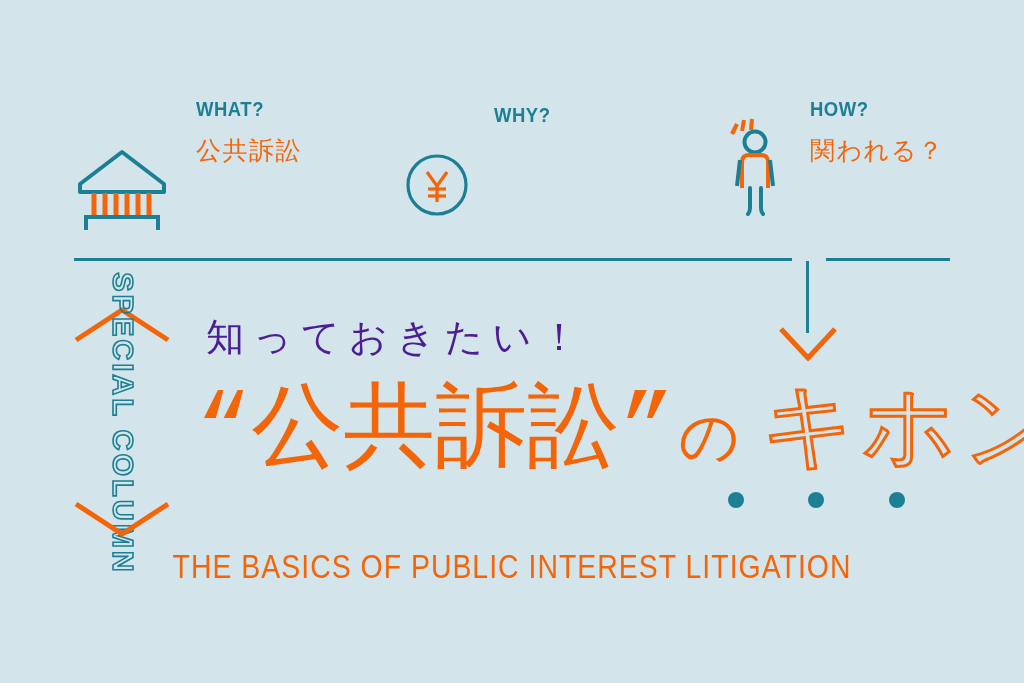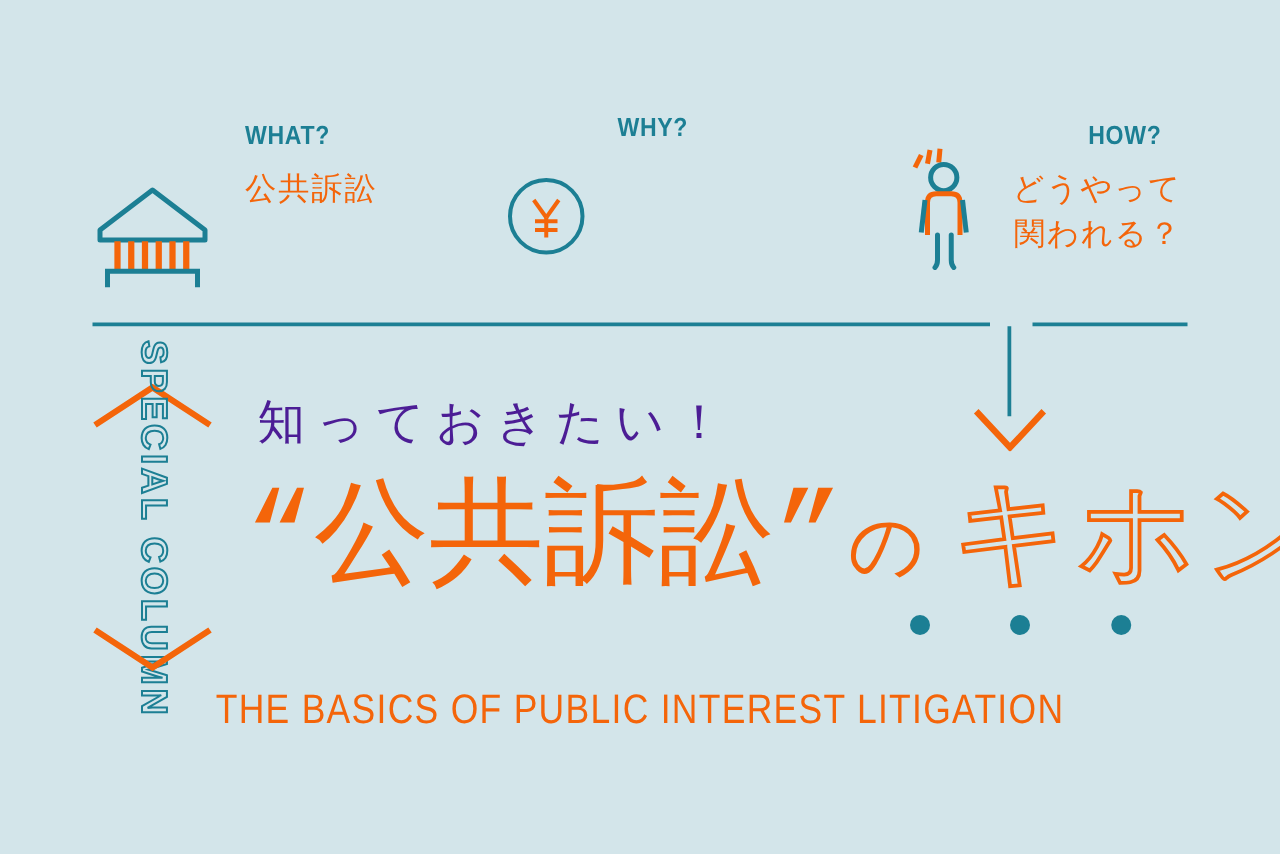--- a/index.html
+++ b/index.html
@@ -51,22 +51,22 @@
     color: #f4650a;
     font-size: 25px;
     line-height: 1.45;
     letter-spacing: 1.5px;
     white-space: nowrap;
     font-family: "DejaVu Sans", "Liberation Sans", sans-serif;
   }
 
   
   #block-what { left: 74px;  top: 98px; }
-  #block-why  { left: 404px; top: 92px; }
-  #block-how  { left: 724px; top: 98px; text-align: right; }
+  #block-why  { left: 404px; top: 104px; }
+  #block-how  { left: 724px; top: 98px; }
 
   #block-what .q-text { margin-left: 26px; margin-top: 0; }
   #block-why  .q-text { margin-left: 24px; margin-top: 0; }
   #block-how  .q-text { margin-left: 24px; margin-top: 0; }
 
   .icon-slot-what { width: 96px; height: 92px; margin-top: 40px; }
   .icon-slot-why  { width: 66px; height: 66px; margin-top: 48px; }
   .icon-slot-how  { width: 62px; height: 100px; margin-top: 18px; }
 
   
@@ -247,21 +247,20 @@
         <circle cx="31" cy="26" r="10.5" fill="none" stroke="#1c7f94" stroke-width="4"></circle>
         <path d="M18 72 L18 46 Q18 39 25 39 L37 39 Q44 39 44 46 L44 72" fill="none" stroke="#f4650a" stroke-width="4" stroke-linejoin="round"></path>
         <line x1="16" y1="44" x2="13" y2="70" stroke="#1c7f94" stroke-width="4"></line>
         <line x1="46" y1="44" x2="49" y2="70" stroke="#1c7f94" stroke-width="4"></line>
         <path d="M26 72 L26 92 Q26 96 24 98" fill="none" stroke="#1c7f94" stroke-width="4" stroke-linecap="round"></path>
         <path d="M37 72 L37 92 Q37 96 39 98" fill="none" stroke="#1c7f94" stroke-width="4" stroke-linecap="round"></path>
       </svg>
     </div>
     <div class="q-text">
       <div class="q-label">HOW?</div>
-      <div class="q-line">どうやって</div>
       <div class="q-line">関われる？</div>
     </div>
   </div>
 
   <div id="rule-left"></div>
   <div id="rule-right"></div>
   <div id="arrow-stem"></div>
   <div id="arrow-head">
     <svg width="58" height="34" viewBox="0 0 58 34" aria-hidden="true">
       <polyline points="2,2 29,31 56,2" fill="none" stroke="#f4650a" stroke-width="5" stroke-linecap="butt" stroke-linejoin="miter"></polyline>

